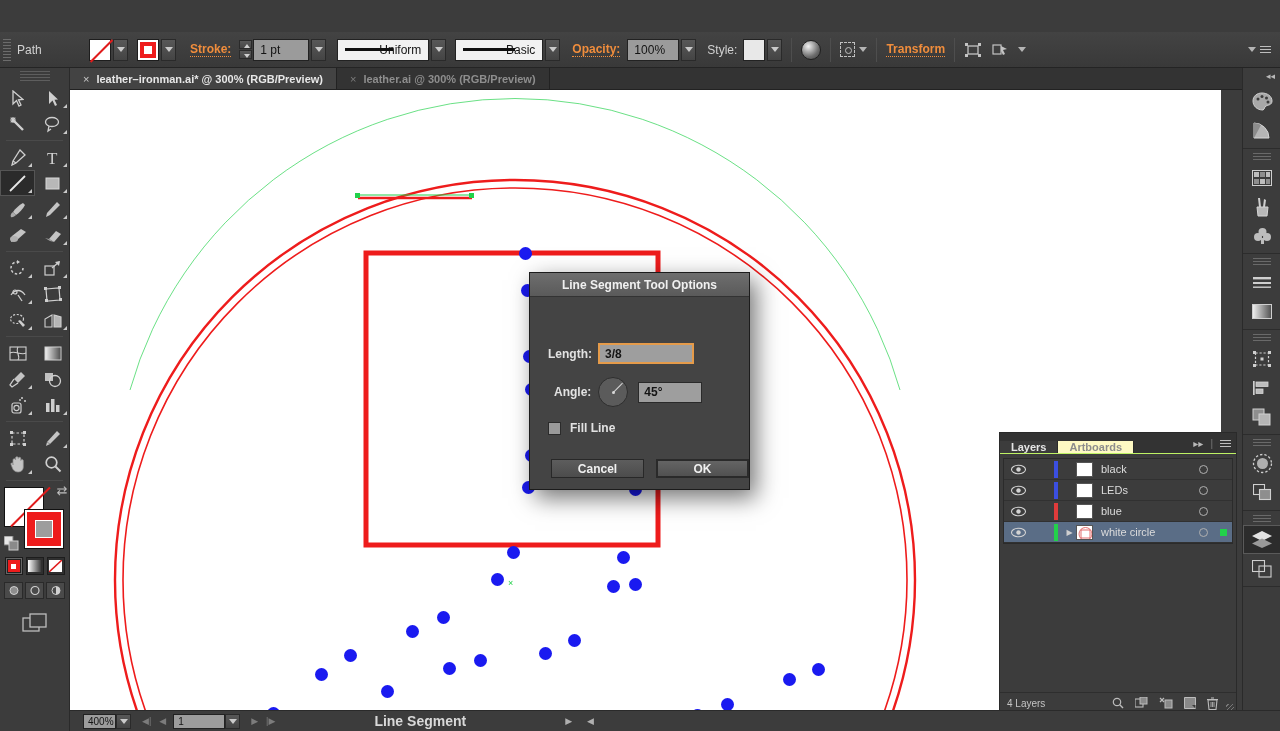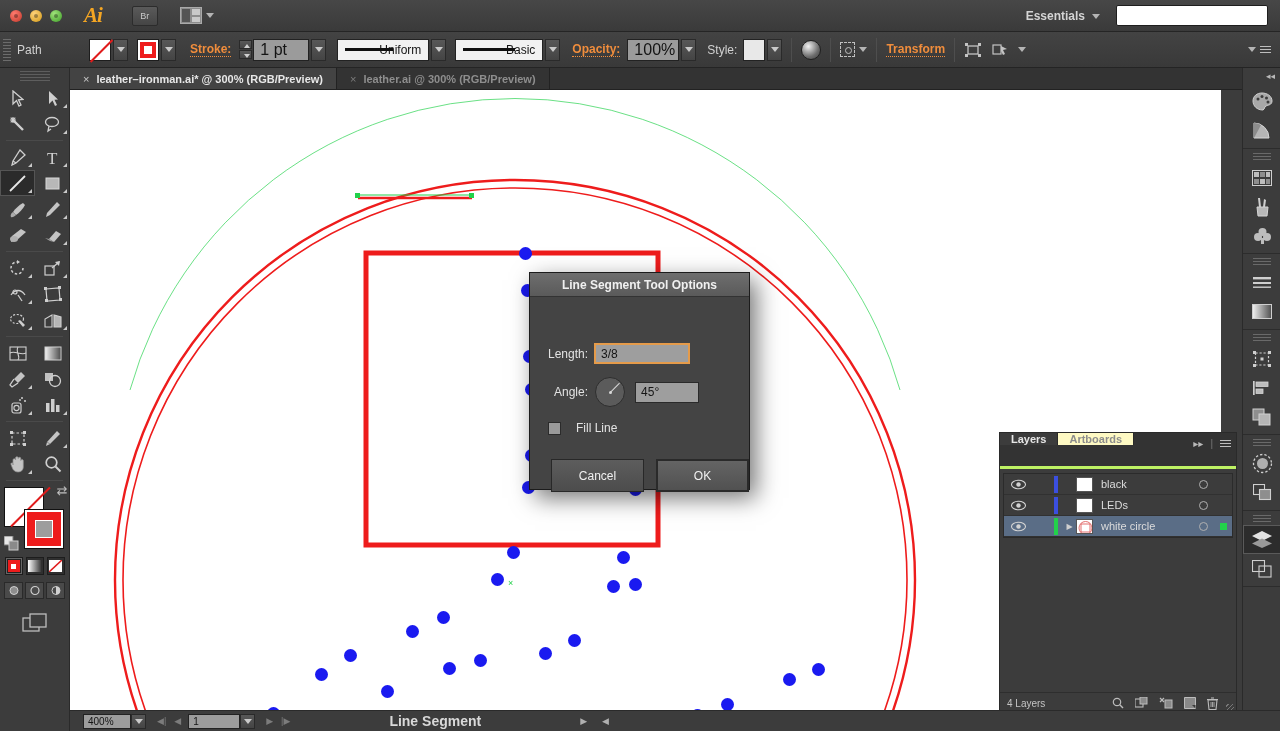--- a/index.html
+++ b/index.html
@@ -95,21 +95,21 @@
   .link-lbl { color:#f08d3c; font-size:12px; font-weight:bold;
     border-bottom:1px dotted #f08d3c; cursor:pointer; }
   .stepper { display:flex;flex-direction:column;gap:1px;margin-right:1px; }
   .stepper i { width:13px;height:9px;background:linear-gradient(to bottom,#5a5a5a,#464646);
     border:1px solid #2a2a2a; position:relative; }
   .stepper i::after{content:'';position:absolute;left:4px;top:3px;width:0;height:0;
     border-left:3px solid transparent;border-right:3px solid transparent;border-bottom:4px solid #cfcfcf;}
   .stepper i:last-child::after{border-bottom:none;border-top:4px solid #cfcfcf;}
   .field {
     height:22px;background:#9b9b9b;border:1px solid #222;color:#141414;
-    font-size:16px;display:flex;align-items:center;padding:0 6px;
+    font-size:12px;display:flex;align-items:center;padding:0 6px;
   }
   .combo-white {
     height:22px;background:#f2f2f2;border:1px solid #222;color:#141414;
     font-size:12px;display:flex;align-items:center;justify-content:flex-end;
     padding:0 7px;position:relative;
   }
   .combo-white .strokeline{ position:absolute;left:7px;top:50%;margin-top:-1.5px;
     height:3px;background:#111; }
   .style-swatch{ width:22px;height:22px;background:#e8e8e8;border:1px solid #222; }
   .grad-ball{ width:20px;height:20px;border-radius:50%;
@@ -190,52 +190,52 @@
   .dlg{
     position:absolute;left:529px;top:272px;width:221px;height:218px;
     background:#444;border:1px solid #1c1c1c;
     box-shadow: 6px 8px 22px rgba(0,0,0,0.55);
   }
   .dlg-title{
     height:24px;background:linear-gradient(to bottom,#6e6e6e,#5a5a5a);
     border-bottom:1px solid #333;color:#f0f0f0;font-size:12px;font-weight:bold;
     display:flex;align-items:center;justify-content:center;
   }
-  .dlg-body{ position:relative;height:194px;padding:8px; }
+  .dlg-body{ position:relative;height:194px;padding:8px;font-weight:bold; }
   .row{ display:flex;align-items:center;position:absolute; }
   .dlg-lbl{ color:#e2e2e2;font-size:12px; }
   .dlg-field{
     background:#9e9e9e;border:1px solid #2a2a2a;color:#151515;font-size:12px;
     display:flex;align-items:center;padding:0 5px;height:21px;
   }
   .dlg-field.focus{ border:2px solid #e59b4a; }
   .dial{
     width:30px;height:30px;border-radius:50%;background:#5b5b5b;
     border:1px solid #2e2e2e;position:relative;
   }
   .dial .hand{
     position:absolute;left:50%;top:50%;width:13px;height:1px;background:#d8d8d8;
     transform-origin:0 0;transform:rotate(-45deg);
   }
   .dial .hub{ position:absolute;left:50%;top:50%;width:3px;height:3px;margin:-1.5px 0 0 -1.5px;
     background:#d8d8d8;border-radius:50%; }
   .chk{ width:13px;height:13px;background:#9a9a9a;border:1px solid #2b2b2b; }
   .dbtn{
-    height:33px;background:linear-gradient(to bottom,#5d5d5d,#4c4c4c);
+    height:19px;background:linear-gradient(to bottom,#5d5d5d,#4c4c4c);
     border:1px solid #282828;color:#f0f0f0;font-size:12px;
     display:flex;align-items:center;justify-content:center;
   }
   .dbtn.primary{ border:2px solid #2a2a2a; background:linear-gradient(to bottom,#646464,#515151); }
 
   
   .panel{
     position:absolute;left:999px;top:432px;width:238px;height:283px;
     background:#3c3c3c;border:1px solid #2a2a2a;
   }
-  .panel-tabs{ height:36px;display:flex;align-items:flex-start;background:#333;border-bottom:3px solid #bef264;position:relative; }
+  .panel-tabs{ height:21px;display:flex;align-items:flex-end;background:#333;border-bottom:1px solid #bef264;position:relative; }
   .ptab{ padding:0 11px;font-size:11px;font-weight:bold;display:flex;align-items:center;border-right:1px solid #2a2a2a; }
   .ptab.active{ background:#3c3c3c;color:#e6e6e6; }
   .ptab.inactive{ background:#fef9c3;color:#8d8d8d; }
   .panel-hdr-r{ position:absolute;right:5px;top:0;height:20px;display:flex;align-items:center;gap:7px;color:#b9b9b9;font-size:10px; }
   .lyr-list{ margin:4px 3px 0; border:1px solid #2b2b2b; }
   .lyr{
     height:21px;display:flex;align-items:center;background:#3c3c3c;
     border-bottom:1px solid #313131;font-size:11px;color:#dcdcdc;
   }
   .lyr.selected{ background:#5a6d86; }
@@ -283,42 +283,20 @@
     border:1px solid #2a2a2a;display:flex;align-items:center;justify-content:center; }
   .nav-arw{ color:#7c7c7c;font-size:9px;padding:0 4px; }
   .sb-status{ color:#d9d9d9;font-size:14px;font-weight:bold; }
   svg{ display:block; }
 </style>
 </head>
 <body>
 
 <div id="app">
 
-  <div class="titlebar">
-    <div class="traffic">
-      <div class="tl red"></div>
-      <div class="tl yel"></div>
-      <div class="tl grn"></div>
-    </div>
-    <div class="ai-logo">Ai</div>
-    <div class="br-btn">Br</div>
-    <div class="arrange">
-      <div class="arrange-ico">
-          <i></i>
-          <i></i>
-          <i></i>
-        </div>
-      <div class="caret"></div>
-    </div>
-    <div class="workspace">
-      <span>Essentials</span>
-      <span class="caret"></span>
-    </div>
-    <div class="ws-search"></div>
-  </div>
 
   <div class="ctrlbar">
     <div class="grip"></div>
     <div class="ctl-label" style="width:72px">Path</div>
 
     <div class="swatch-none"></div>
     <div class="drop">
         <span class="caret"></span>
       </div>
     <div style="width:9px"></div>
@@ -765,21 +743,21 @@
       <div class="row" style="left:24px;top:80px">
         <span class="dlg-lbl">Angle:</span>
         <span class="dial" style="margin-left:7px">
           <span class="hand" style="transform: rotate(-45deg);"></span>
           <span class="hub"></span>
         </span>
         <span class="dlg-field" style="width:64px;margin-left:10px">45°</span>
       </div>
       <div class="row" style="left:18px;top:124px">
         <span class="chk"></span>
-        <span class="dlg-lbl" style="margin-left:15px">Fill Line</span>
+        <span class="dlg-lbl" style="margin-left:9px">Fill Line</span>
       </div>
       <div class="row" style="left:21px;top:162px;gap:12px">
         <span class="dbtn" style="width:93px">Cancel</span>
         <span class="dbtn primary" style="width:93px">OK</span>
       </div>
     </div>
   </div>
 
   <div class="panel">
     <div class="panel-tabs">
@@ -818,20 +796,37 @@
             <svg width="15" height="11" viewBox="0 0 15 11">
               <ellipse cx="7.5" cy="5.5" rx="7" ry="4.3" fill="none" stroke="#d2d2d2" stroke-width="1.1"></ellipse>
               <circle cx="7.5" cy="5.5" r="2.2" fill="#d2d2d2"></circle>
             </svg>
           </span>
           <span class="lockcol"></span>
           <span class="colorbar" style="background: rgb(59, 79, 224);"></span>
           <span class="discl"></span>
           <span class="thumb"></span>
           <span class="name">LEDs</span>
+          <span class="target">
+            <i></i>
+          </span>
+          <span class="sel-sq"></span>
+        </div>
+        <div class="lyr">
+          <span class="eye">
+            <svg width="15" height="11" viewBox="0 0 15 11">
+              <ellipse cx="7.5" cy="5.5" rx="7" ry="4.3" fill="none" stroke="#d2d2d2" stroke-width="1.1"></ellipse>
+              <circle cx="7.5" cy="5.5" r="2.2" fill="#d2d2d2"></circle>
+            </svg>
+          </span>
+          <span class="lockcol"></span>
+          <span class="colorbar" style="background: rgb(224, 59, 59);"></span>
+          <span class="discl"></span>
+          <span class="thumb"></span>
+          <span class="name">blue</span>
           <span class="target">
             <i></i>
           </span>
           <span class="sel-sq"></span>
         </div>
         <div class="lyr selected">
           <span class="eye">
             <svg width="15" height="11" viewBox="0 0 15 11">
               <ellipse cx="7.5" cy="5.5" rx="7" ry="4.3" fill="none" stroke="#d2d2d2" stroke-width="1.1"></ellipse>
               <circle cx="7.5" cy="5.5" r="2.2" fill="#d2d2d2"></circle>
@@ -1016,21 +1011,21 @@
         <svg width="20" height="18" viewBox="0 0 20 18">
             <rect x="0.5" y="0.5" width="12" height="11" fill="none" stroke="#cfcfcf" stroke-width="1.1"></rect>
             <rect x="7" y="6" width="12" height="11" fill="none" stroke="#cfcfcf" stroke-width="1.1"></rect>
           </svg>
       </div>
     </div>
   </div>
 
   <div class="statusbar">
     <div style="width:13px"></div>
-    <div class="sb-field" style="width:48px">400%</div>
+    <div class="sb-field" style="width:33px">400%</div>
     <div class="sb-drop">
         <span class="caret" style="border-top-color:#cacaca"></span>
       </div>
     <div style="width:7px"></div>
     <div class="nav-arw">◀|</div>
     <div class="nav-arw">◀</div>
     <div style="width:3px"></div>
     <div class="sb-field" style="width:52px">1</div>
     <div class="sb-drop">
         <span class="caret" style="border-top-color:#cacaca"></span>

